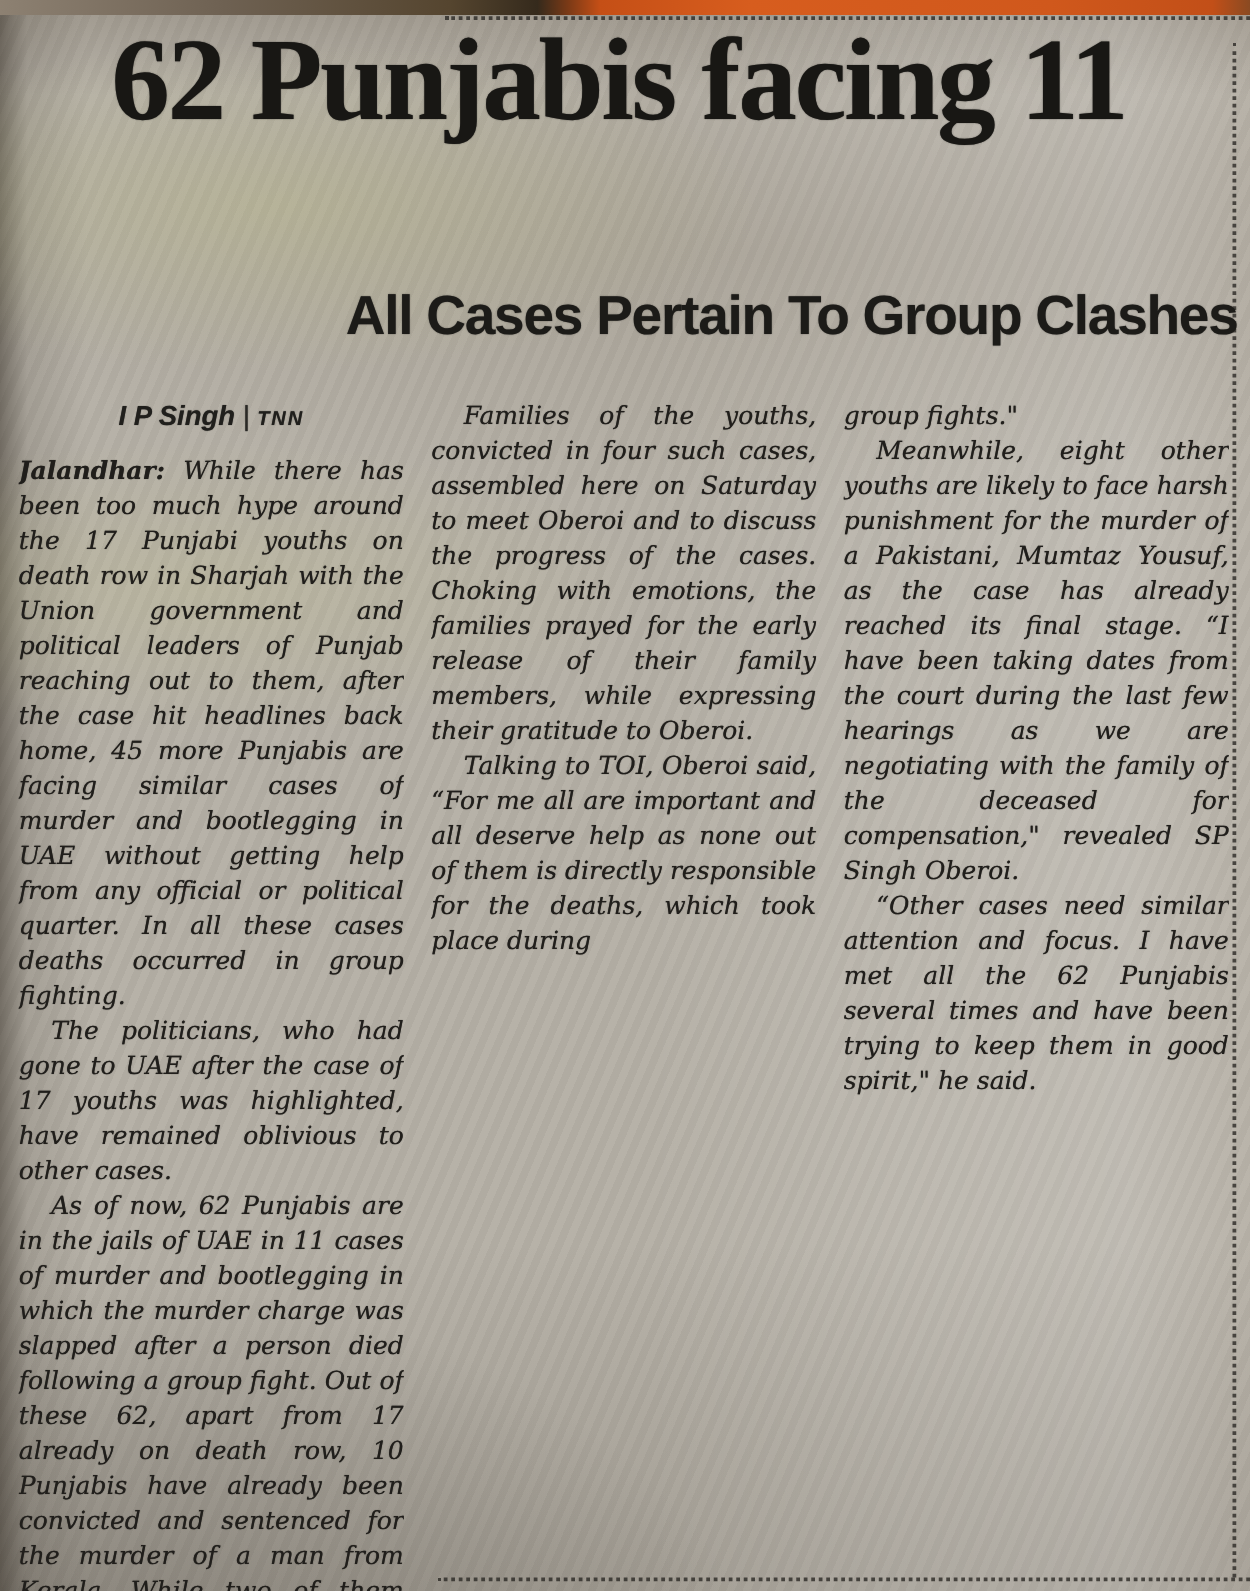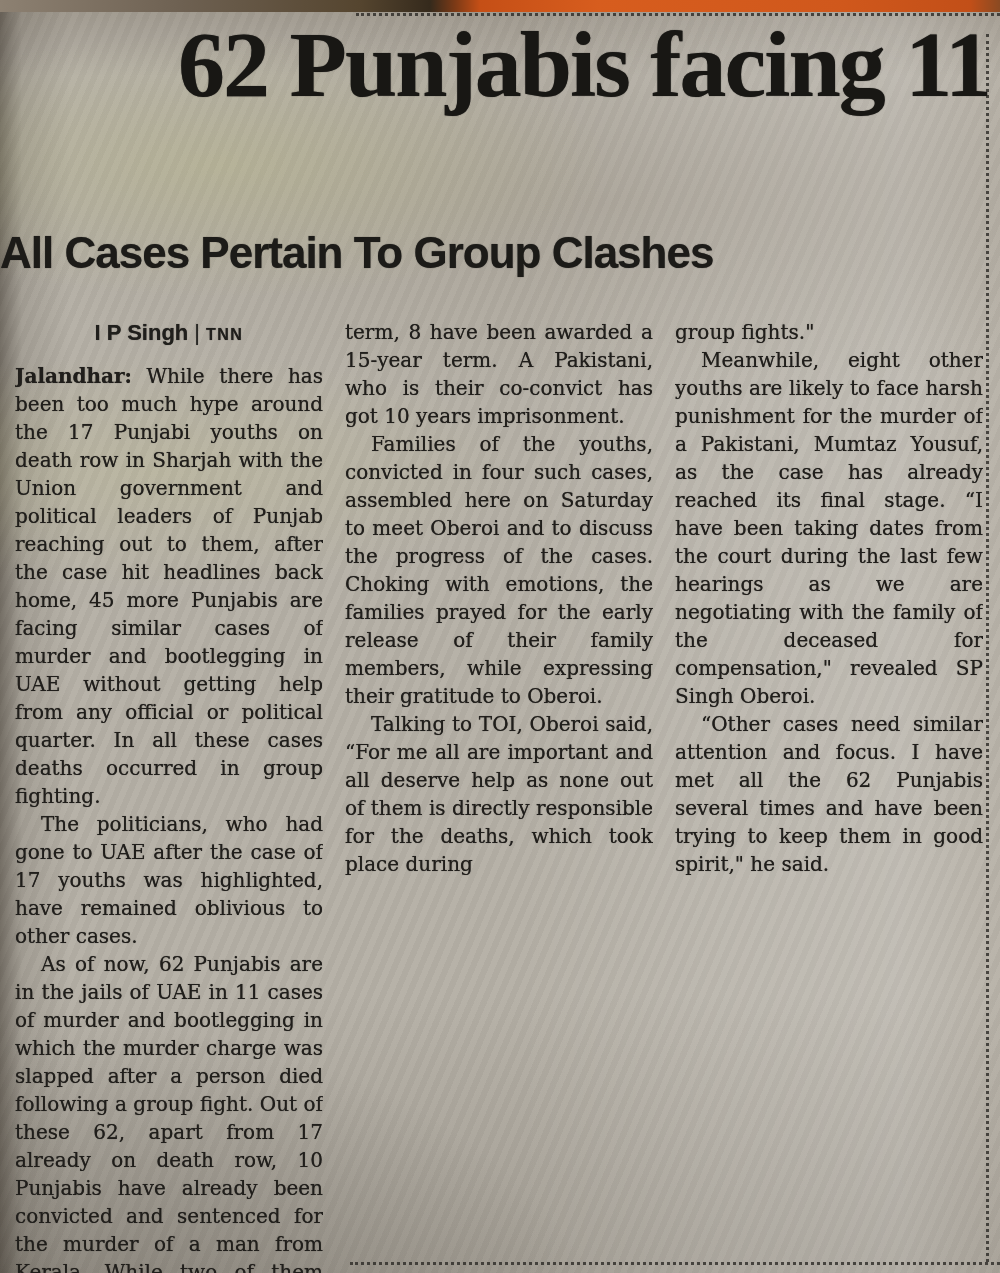--- a/index.html
+++ b/index.html
@@ -32,36 +32,36 @@
   .rule-dotted-right{
     position:absolute;left:986px;top:34px;height:1228px;width:0;
     border-left:3px dotted #2c2a26;opacity:.8;
   }
   .rule-dotted-bottom{
     position:absolute;left:350px;top:1262px;width:650px;height:0;
     border-top:3px dotted #2c2a26;opacity:.8;
   }
   .headline{
     position:absolute;left:0;right:10px;top:16px;
-    text-align:right;color:#181714;
+    text-align:center;color:#181714;
     font-family:"Liberation Serif", serif;
     font-weight:700;font-size:94px;line-height:1.04;letter-spacing:-2px;
     white-space:nowrap;
     text-shadow:0 0 1px rgba(24,23,20,.75);
   }
   .subheadline{
     position:absolute;left:0;right:10px;top:228px;
-    text-align:left;color:#1c1b18;
+    text-align:right;color:#1c1b18;
     font-family:"Liberation Sans", sans-serif;
     font-weight:700;font-size:44px;letter-spacing:-1px;white-space:nowrap;
     text-shadow:0 0 1px rgba(28,27,24,.7);
   }
   .columns{
     position:absolute;left:15px;top:318px;width:968px;bottom:0;
-    display:flex;gap:22px;overflow:hidden;
+    display:flex;gap:22px;overflow:hidden;font-style:italic;
   }
   .col{flex:1 1 0;overflow:hidden;}
   .byline{
     text-align:center;margin:2px 0 16px 0;
     font-family:"Liberation Sans", sans-serif;color:#201f1c;
     font-weight:700;font-size:22px;
     text-shadow:0 0 .8px rgba(30,29,26,.8);
   }
   .byline .sep{font-weight:400;padding:0 6px;color:#2a2926;}
   .byline .agency{font-size:16px;letter-spacing:1.5px;}
@@ -96,21 +96,20 @@
     <div class="col">
       <div class="byline">
         <span>I P Singh</span><span class="sep">|</span><span class="agency">TNN</span>
       </div>
       <p class="para cont"><b class="dateline">Jalandhar:</b><span> While there has been too much hype around the 17 Punjabi youths on death row in Sharjah with the Union government and political leaders of Punjab reaching out to them, after the case hit headlines back home, 45 more Punjabis are facing similar cases of murder and bootlegging in UAE without getting help from any official or political quarter. In all these cases deaths occurred in group fighting.</span></p>
       <p class="para">The politicians, who had gone to UAE after the case of 17 youths was highlighted, have remained oblivious to other cases.</p>
       <p class="para">As of now, 62 Punjabis are in the jails of UAE in 11 cases of murder and bootlegging in which the murder charge was slapped after a person died following a group fight. Out of these 62, apart from 17 already on death row, 10 Punjabis have already been convicted and sentenced for the murder of a man from Kerala. While two of them have got life</p>
     </div>
 
     <div class="col">
-      <p class="para cont">term, 8 have been awarded a 15-year term. A Pakistani, who is their co-convict has got 10 years imprisonment.</p>
       <p class="para">Families of the youths, convicted in four such cases, assembled here on Saturday to meet Oberoi and to discuss the progress of the cases. Choking with emotions, the families prayed for the early release of their family members, while expressing their gratitude to Oberoi.</p>
       <p class="para">Talking to TOI, Oberoi said, “For me all are important and all deserve help as none out of them is directly responsible for the deaths, which took place during</p>
     </div>
 
     <div class="col">
       <p class="para cont">group fights."</p>
       <p class="para">Meanwhile, eight other youths are likely to face harsh punishment for the murder of a Pakistani, Mumtaz Yousuf, as the case has already reached its final stage. “I have been taking dates from the court during the last few hearings as we are negotiating with the family of the deceased for compensation," revealed SP Singh Oberoi.</p>
       <p class="para">“Other cases need similar attention and focus. I have met all the 62 Punjabis several times and have been trying to keep them in good spirit," he said.</p>
     </div>
 

